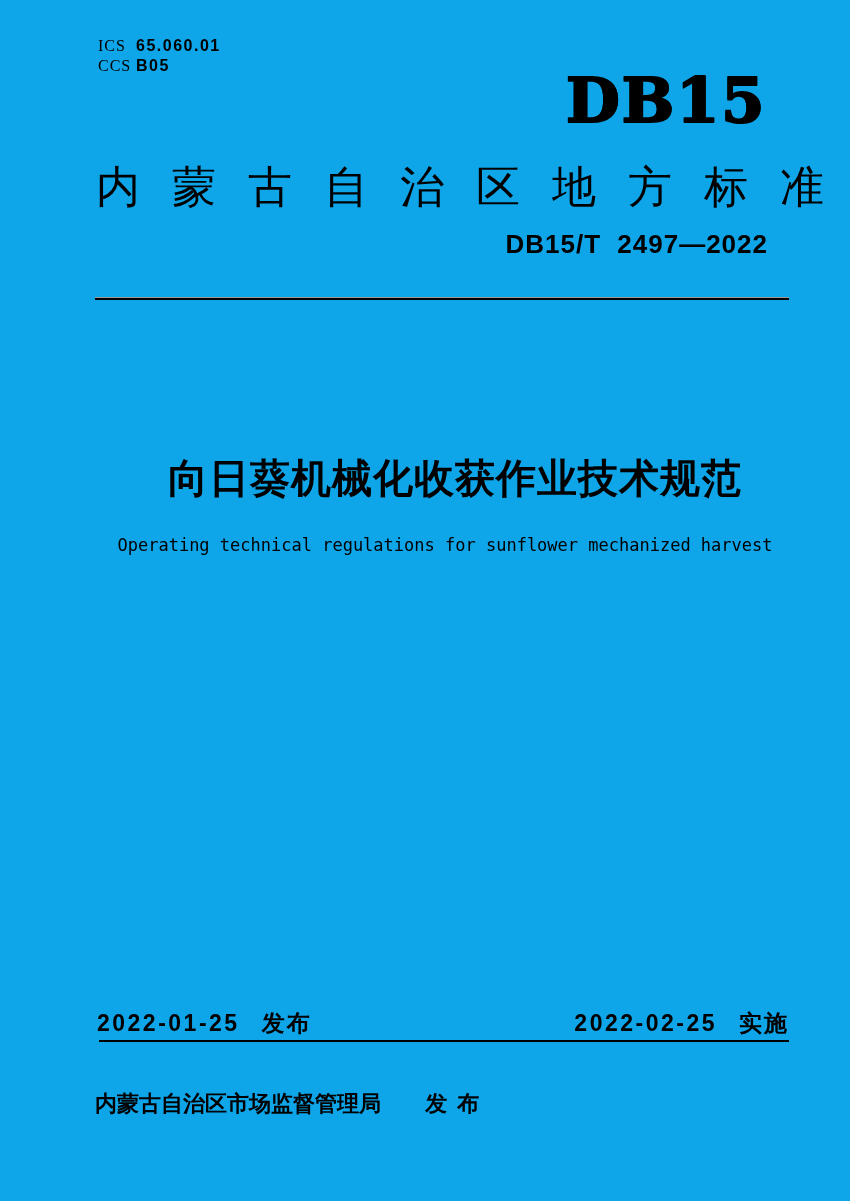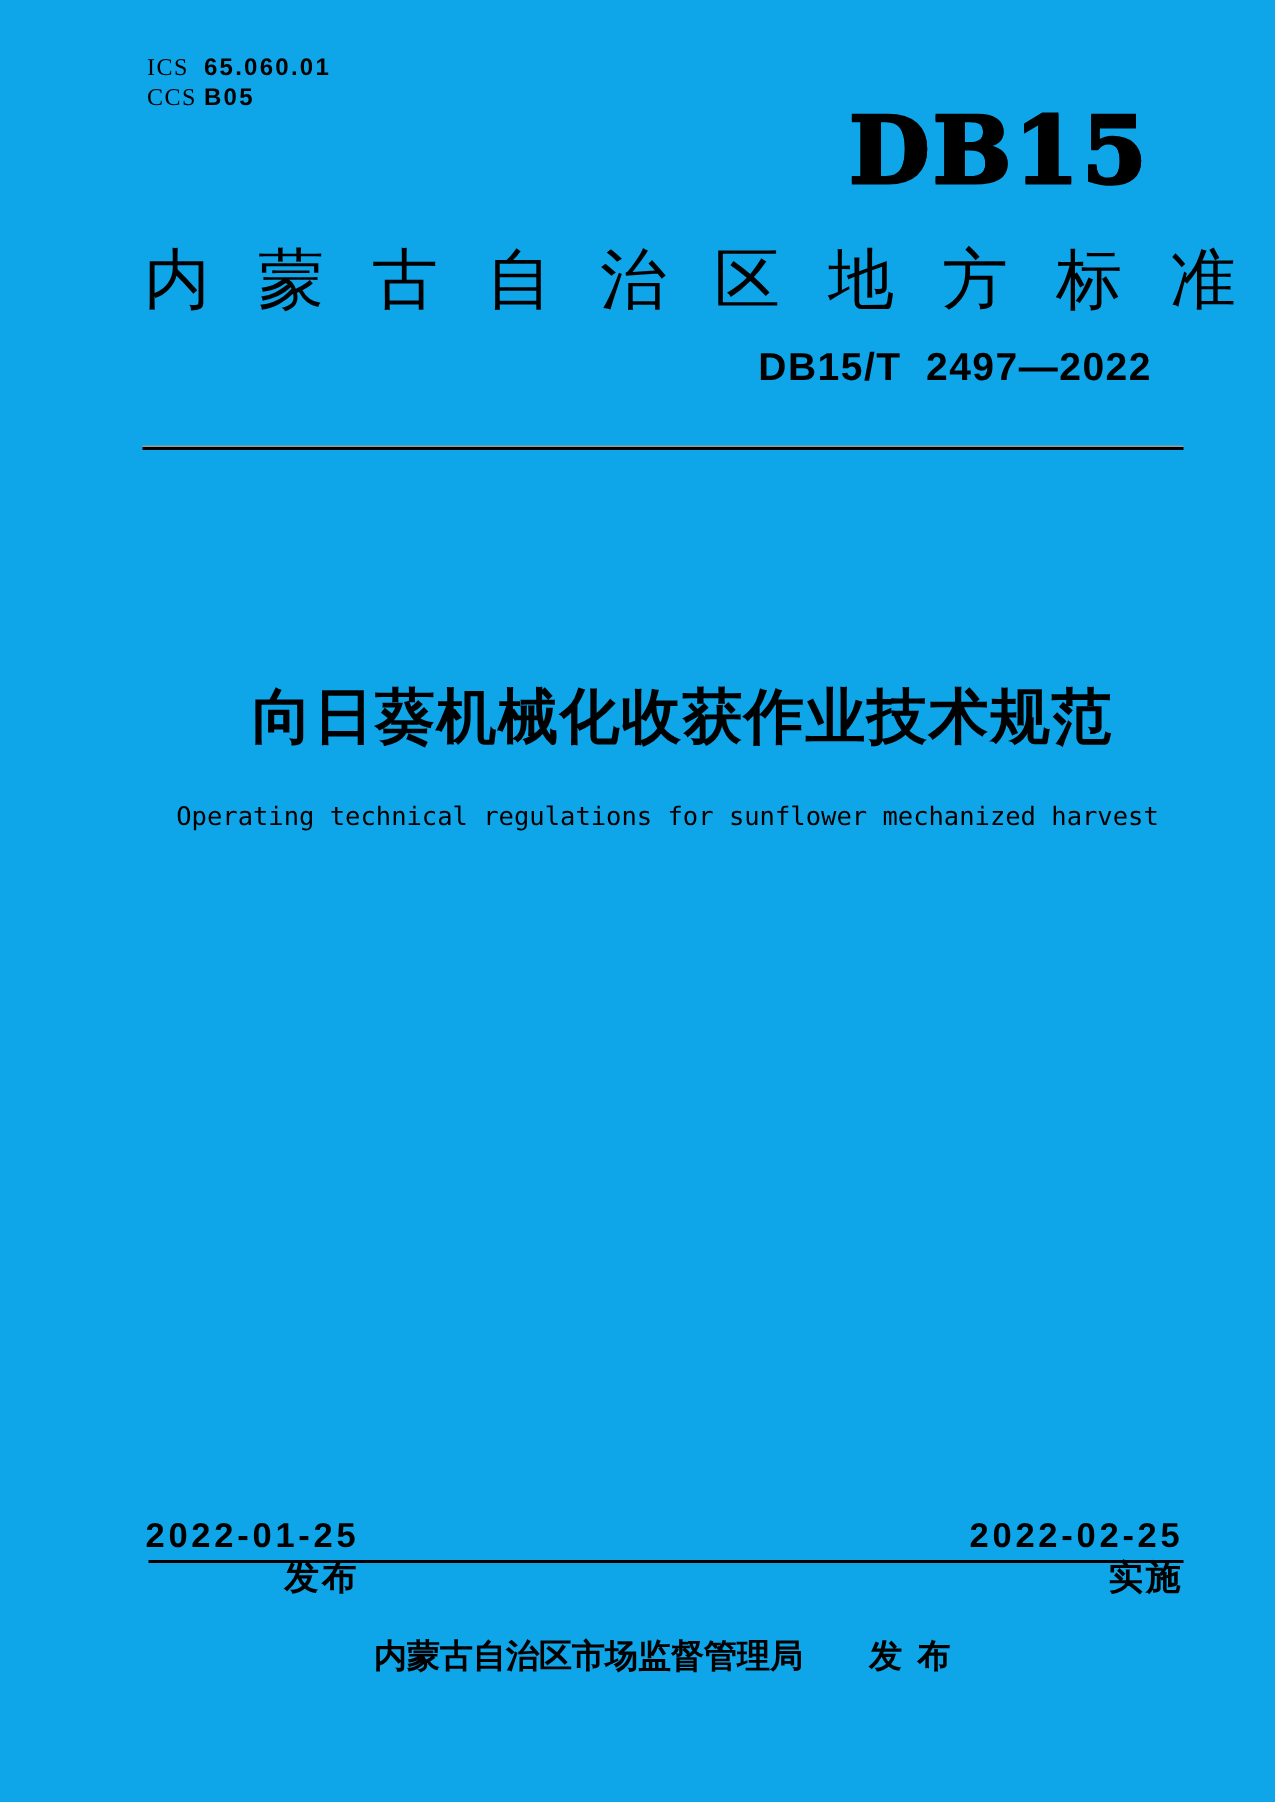--- a/index.html
+++ b/index.html
@@ -113,39 +113,38 @@
     top: 1010px;
     width: 692px;
     display: flex;
     justify-content: space-between;
     font-size: 23px;
     font-weight: bold;
     letter-spacing: 2.5px;
     line-height: 1.2;
     white-space: nowrap;
   }
-  .date-pair { display: flex; align-items: flex-end; flex-direction: column; }
+  .date-pair { display: flex; align-items: center; }
   .date-label { margin-left: 22px; letter-spacing: 2px; }
 
   .rule-bottom {
     position: absolute;
     left: 99px;
     top: 1040px;
     width: 690px;
     height: 2px;
     background: #000;
   }
 
   
   .publisher {
     position: absolute;
     left: 95px;
     top: 1090px;
     width: 695px;
-    text-align: center;
     font-size: 22px;
     font-weight: bold;
     line-height: 1.3;
     white-space: nowrap;
   }
   .publish-action {
     margin-left: 38px;
     white-space: pre;
     letter-spacing: 2px;
   }

